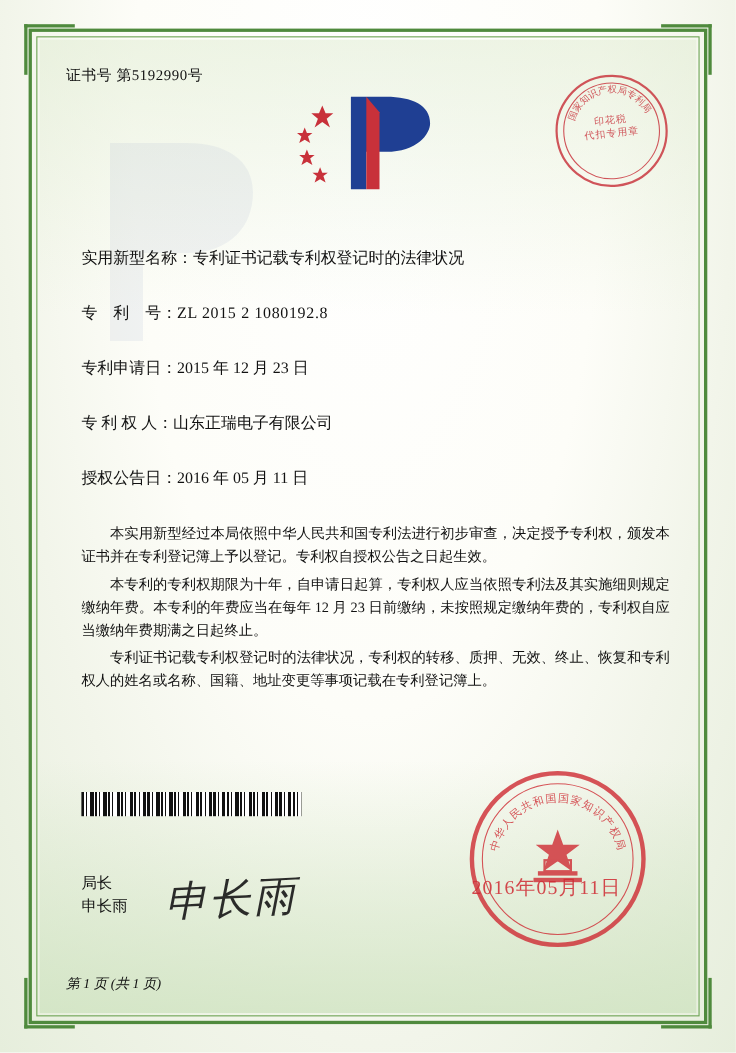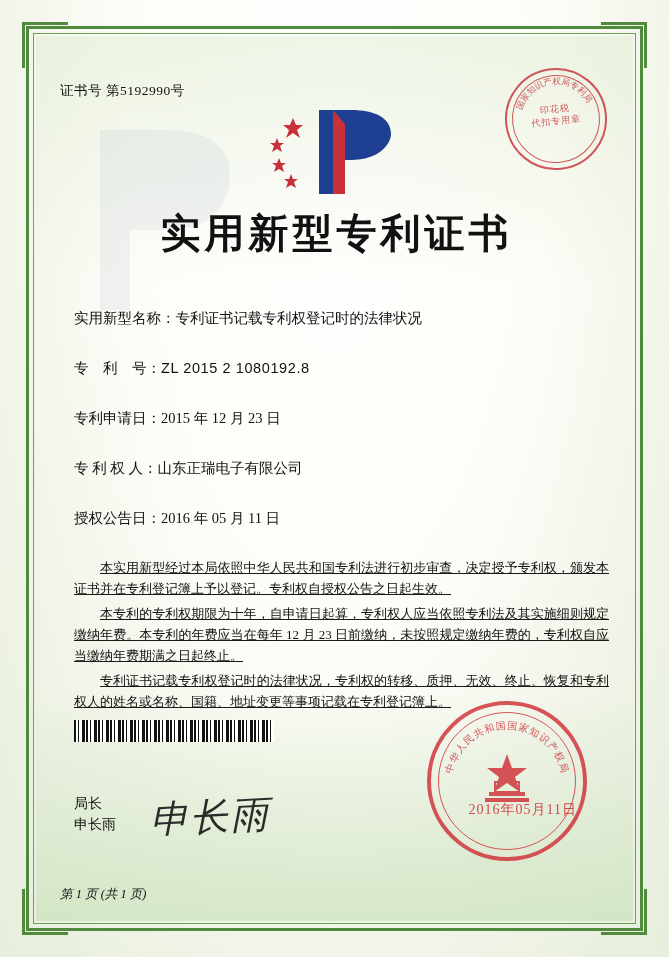--- a/index.html
+++ b/index.html
@@ -71,21 +71,20 @@
   
   .content {
     position: absolute;
     left: 60px; right: 56px; top: 60px; bottom: 48px;
   }
 
   .cert-no {
     font-size: 13.5px;
     letter-spacing: .5px;
     color: #111;
-    margin-top: 22px;
   }
 
   
   .seal-top {
     position: absolute;
     right: 6px;
     top: 8px;
     width: 98px; height: 98px;
     border: 2.5px solid #c8313a;
     border-radius: 50%;
@@ -150,28 +149,27 @@
     color: #111;
     white-space: nowrap;
   }
   .field-label {
     display: inline-block;
   }
   .field-value {
     display: inline-block;
   }
   .field-row.mono .field-value {
-    font-family: Liberation Sans, sans-serif;
+    font-family: Liberation Serif, serif;
     letter-spacing: .6px;
   }
 
   .paragraphs {
     margin-top: 14px;
     padding: 0 4px 0 14px;
-    text-decoration: underline;
   }
   .paragraphs p {
     margin: 0 0 4px 0;
     font-size: 13px;
     line-height: 21px;
     text-indent: 26px;
     text-align: justify;
     color: #111;
   }
 
@@ -234,23 +232,23 @@
     border-radius: 50%;
   }
   .seal-main .star-emblem {
     position: absolute;
     left: 50%; top: 50%;
     transform: translate(-50%,-50%);
     width: 60px; height: 58px;
   }
   .seal-date {
     position: absolute;
-    right: 36px;
+    right: 48px;
     bottom: 90px;
-    font-size: 14px;
+    font-size: 18px;
     color: #cf2b33;
     opacity: .85;
     letter-spacing: 1px;
   }
 
   .page-no {
     position: absolute;
     left: 0; right: 0;
     bottom: 6px;
     text-align: left;
@@ -317,21 +315,20 @@
         <path d="M66 6 L66 90 L78 90 L78 20 Z" fill="#c8313a"></path>
         <g fill="#c8313a">
           <polygon points="26,14 29,21 36,21 30,26 33,34 26,29 19,34 22,26 16,21 23,21"></polygon>
           <polygon points="10,34 12,39 17,39 13,42 15,48 10,45 5,48 7,42 3,39 8,39"></polygon>
           <polygon points="12,54 14,59 19,59 15,62 17,68 12,65 7,68 9,62 5,59 10,59"></polygon>
           <polygon points="24,70 26,75 31,75 27,78 29,84 24,81 19,84 21,78 17,75 22,75"></polygon>
         </g>
       </svg>
     </div>
 
-    <div class="main-title">实用新型专利证书</div>
 
     <div class="fields">
       <div class="field-row">
         <span class="field-label">实用新型名称：</span><span class="field-value">专利证书记载专利权登记时的法律状况</span>
       </div>
       <div class="field-row mono">
         <span class="field-label">专　利　号：</span><span class="field-value">ZL 2015 2 1080192.8</span>
       </div>
       <div class="field-row">
         <span class="field-label">专利申请日：</span><span class="field-value">2015 年 12 月 23 日</span>

